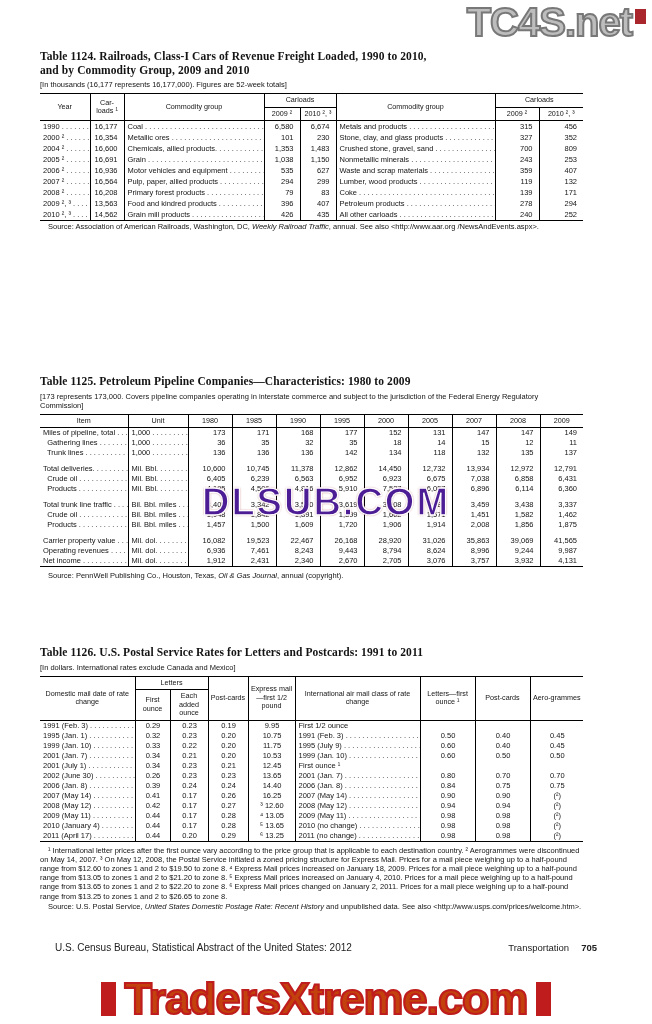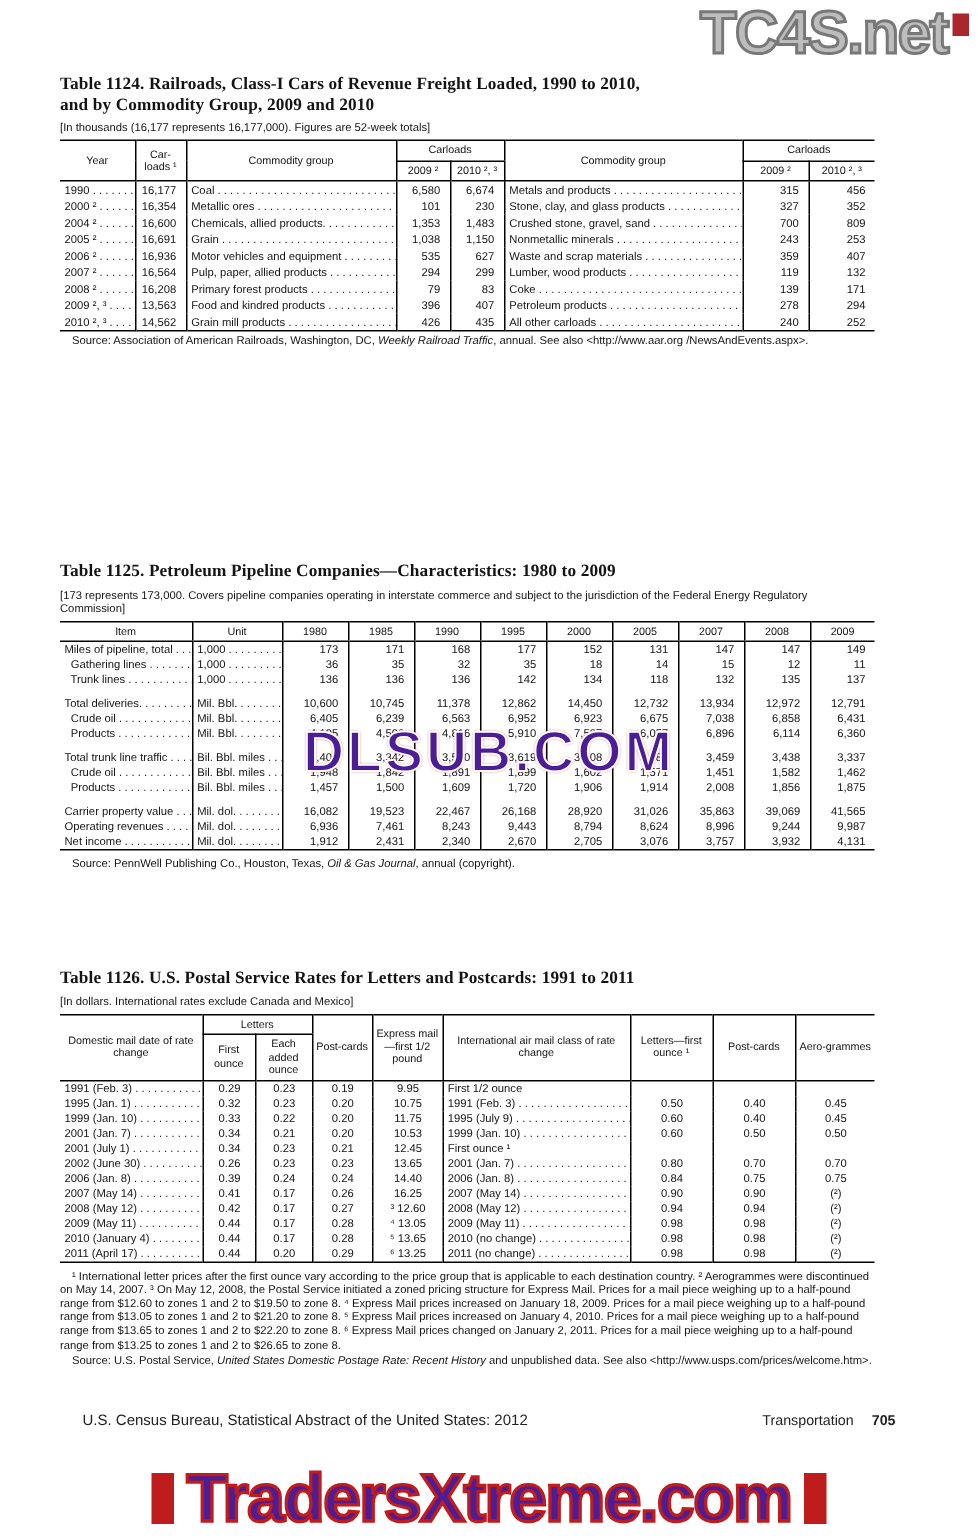--- a/index.html
+++ b/index.html
@@ -36,21 +36,21 @@
   .pageno .pnum { margin-left: 12px; font-weight: bold; }
   .credit { position: absolute; top: 942px; left: 55px; font-size: 10px; color: #222; }
 
   .wm-top { position: absolute; top: 0; right: 6px; display: flex; align-items: flex-start; }
   .wm-top-text { font-size: 40px; font-weight: bold; letter-spacing: -1px; line-height: 44px; color: #bdbdbd; -webkit-text-stroke: 2px #787878; }
   .wm-top-box { width: 11px; height: 15px; background: #a8262c; margin: 9px 0 0 3px; }
 
   .wm-mid { position: absolute; top: 482px; left: 0; width: 100%; text-align: center; font-size: 38px; line-height: 40px; font-weight: 800; letter-spacing: 2px; color: #4c1d95; -webkit-text-stroke: 1.3px #ffffff; text-shadow: 0 0 2px rgba(150,10,10,.85); }
 
   .wm-bottom { position: absolute; top: 976px; left: 0; width: 652px; display: flex; align-items: center; justify-content: center; gap: 8px; }
-  .wm-bottom-text { font-size: 45px; line-height: 46px; font-weight: 800; letter-spacing: -1px; color: #4c1d95; -webkit-text-stroke: 2.2px #bf1d1d; text-shadow: 0 0 1px #bf1d1d; }
+  .wm-bottom-text { font-size: 45px; line-height: 46px; font-weight: 800; letter-spacing: -1px; color: #c2410c; -webkit-text-stroke: 2.2px #bf1d1d; text-shadow: 0 0 1px #bf1d1d; }
   .wm-block { width: 15px; height: 34px; background: #bf1d1d; }
 </style>
 </head>
 <body>
 
 <div class="page">
 
   <div class="wm-top">
     <span class="wm-top-text">TC4S.net</span>
     <span class="wm-top-box"></span>

